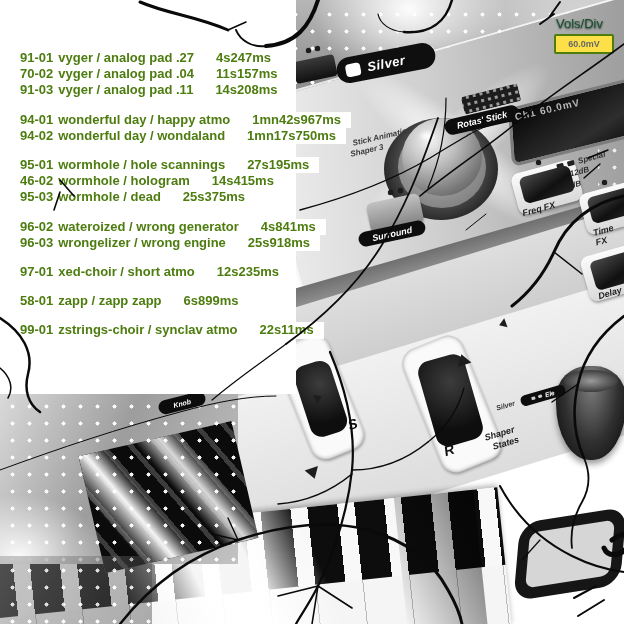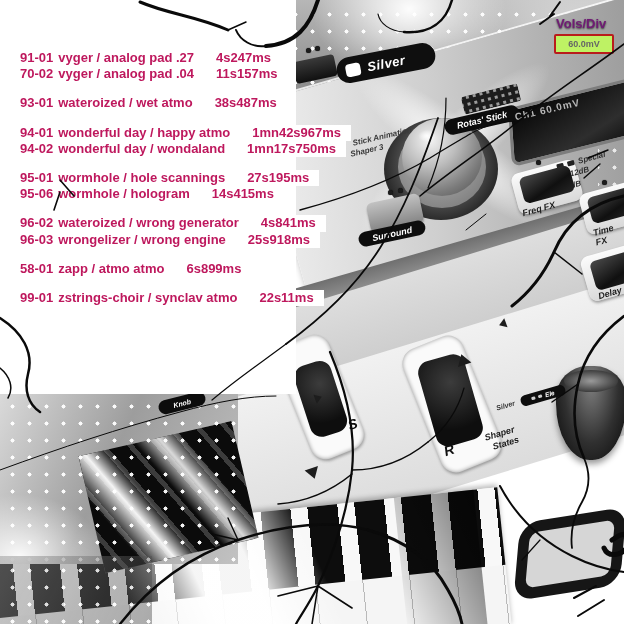--- a/index.html
+++ b/index.html
@@ -42,24 +42,24 @@
   
   .silver-pill{left:336px;top:50px;width:100px;height:26px;z-index:4;transform:rotate(-11deg);
     background:#0f0f0f;border-radius:13px;display:flex;align-items:center;gap:7px;padding-left:9px;box-sizing:border-box;}
   .silver-sq{width:15px;height:13px;background:#fff;border-radius:4px;}
   .silver-txt{color:#fff;font-style:italic;font-weight:700;font-size:13px;letter-spacing:.5px;}
   .btn-dark-sm{left:294px;top:58px;width:42px;height:22px;z-index:4;transform:rotate(-12deg);
     background:linear-gradient(180deg,#3a3a3a,#101010);border-radius:4px;}
   .led{width:5px;height:5px;border-radius:50%;background:#1c1c1c;box-shadow:0 0 1px #000;position:absolute;z-index:5;}
 
   
-  .voltsdiv{left:556px;top:16px;z-index:6;color:#701a75;font-weight:700;font-size:13px;
+  .voltsdiv{left:556px;top:16px;z-index:6;color:#14532d;font-weight:400;font-size:13px;
     text-shadow:0 1px 2px rgba(0,0,0,.7);}
-  .volts-badge{left:554px;top:34px;width:56px;height:16px;z-index:6;background:#bef264;
-    border:2px solid #b91c1c;border-radius:2px;color:#666;font-weight:700;font-size:9px;
+  .volts-badge{left:554px;top:34px;width:56px;height:16px;z-index:6;background:#fde047;
+    border:2px solid #4d7c0f;border-radius:2px;color:#666;font-weight:700;font-size:9px;
     display:flex;align-items:center;justify-content:center;}
   .screen{left:508px;top:92px;width:132px;height:52px;z-index:3;transform:rotate(-14deg) skewX(-10deg);
     background:linear-gradient(160deg,#050505,#2e2e2e 70%,#111);border:3px solid #7d7d7d;border-radius:9px;}
   .readout{left:514px;top:104px;z-index:6;transform:rotate(-13deg);color:#c9c9c9;opacity:.9;
     font-weight:700;font-size:10px;letter-spacing:1px;}
 
   
   .joy-base{left:384px;top:118px;width:114px;height:102px;z-index:3;border-radius:50%;
     background:radial-gradient(circle at 50% 45%, #6b6b6b 30%, #2c2c2c 70%, #161616);}
   .joy-ring{left:398px;top:126px;width:88px;height:82px;z-index:3;border-radius:50%;
@@ -172,21 +172,21 @@
   
   .logo-ring{left:516px;top:516px;width:86px;height:54px;z-index:4;
     border:11px solid #161616;border-radius:20px;transform:rotate(-9deg) skewX(-14deg);
     background:#d6d6d6;}
 
   
   .white-base{left:0;top:0;width:296px;height:394px;z-index:10;background:#fff;}
   .tracklist{left:20px;top:50px;z-index:20;}
   .track-group{margin-bottom:13px;}
   .track-row{display:table;background:#fff;padding:0 10px 1px 0;white-space:nowrap;
-    font-weight:700;font-size:13px;color:#be185d;line-height:15.2px;}
+    font-weight:700;font-size:13px;color:#4d7c0f;line-height:15.2px;}
   .t-id{margin-right:5px;}
   .t-dur{margin-left:22px;}
 
   
   .cracks{position:absolute;left:0;top:0;z-index:50;pointer-events:none;}
 </style>
 </head>
 <body>
 
 <div class="abs scope-top">
@@ -307,26 +307,24 @@
       <div class="track-row">
         <span class="t-id">91-01</span>
         <span class="t-title">vyger / analog pad .27</span>
         <span class="t-dur">4s247ms</span>
       </div>
       <div class="track-row">
         <span class="t-id">70-02</span>
         <span class="t-title">vyger / analog pad .04</span>
         <span class="t-dur">11s157ms</span>
       </div>
-    </div>
-    <div class="track-group">
-      <div class="track-row">
-        <span class="t-id">93-01</span>
-        <span class="t-title">wateroized / wet atmo</span>
-        <span class="t-dur">38s487ms</span>
+      <div class="track-row">
+        <span class="t-id">91-03</span>
+        <span class="t-title">vyger / analog pad .11</span>
+        <span class="t-dur">14s208ms</span>
       </div>
     </div>
     <div class="track-group">
       <div class="track-row">
         <span class="t-id">94-01</span>
         <span class="t-title">wonderful day / happy atmo</span>
         <span class="t-dur">1mn42s967ms</span>
       </div>
       <div class="track-row">
         <span class="t-id">94-02</span>
@@ -334,41 +332,53 @@
         <span class="t-dur">1mn17s750ms</span>
       </div>
     </div>
     <div class="track-group">
       <div class="track-row">
         <span class="t-id">95-01</span>
         <span class="t-title">wormhole / hole scannings</span>
         <span class="t-dur">27s195ms</span>
       </div>
       <div class="track-row">
-        <span class="t-id">95-06</span>
+        <span class="t-id">46-02</span>
         <span class="t-title">wormhole / hologram</span>
         <span class="t-dur">14s415ms</span>
+      </div>
+      <div class="track-row">
+        <span class="t-id">95-03</span>
+        <span class="t-title">wormhole / dead</span>
+        <span class="t-dur">25s375ms</span>
       </div>
     </div>
     <div class="track-group">
       <div class="track-row">
         <span class="t-id">96-02</span>
         <span class="t-title">wateroized / wrong generator</span>
         <span class="t-dur">4s841ms</span>
       </div>
       <div class="track-row">
         <span class="t-id">96-03</span>
         <span class="t-title">wrongelizer / wrong engine</span>
         <span class="t-dur">25s918ms</span>
       </div>
     </div>
     <div class="track-group">
       <div class="track-row">
+        <span class="t-id">97-01</span>
+        <span class="t-title">xed-choir / short atmo</span>
+        <span class="t-dur">12s235ms</span>
+      </div>
+    </div>
+    <div class="track-group">
+      <div class="track-row">
         <span class="t-id">58-01</span>
-        <span class="t-title">zapp / atmo atmo</span>
+        <span class="t-title">zapp / zapp zapp</span>
         <span class="t-dur">6s899ms</span>
       </div>
     </div>
     <div class="track-group">
       <div class="track-row">
         <span class="t-id">99-01</span>
         <span class="t-title">zstrings-choir / synclav atmo</span>
         <span class="t-dur">22s11ms</span>
       </div>
     </div>

